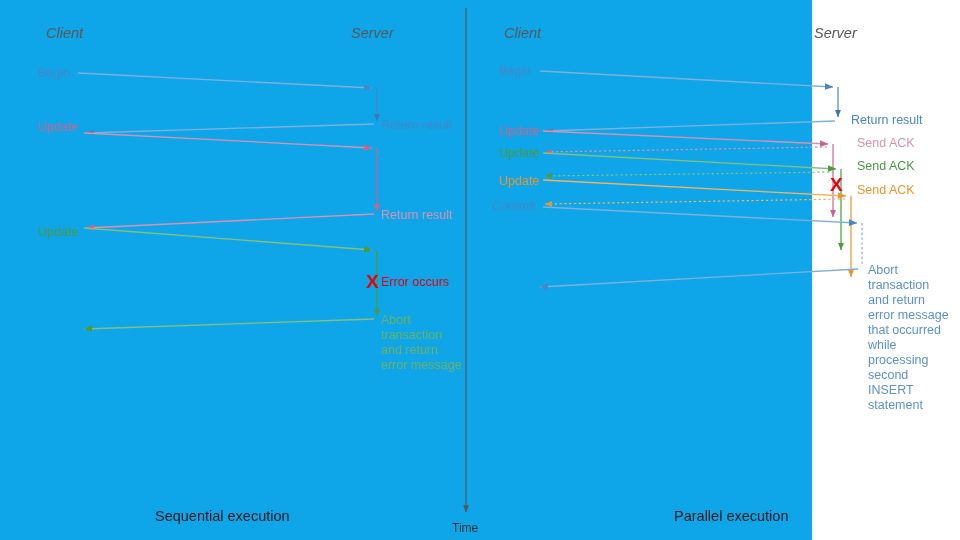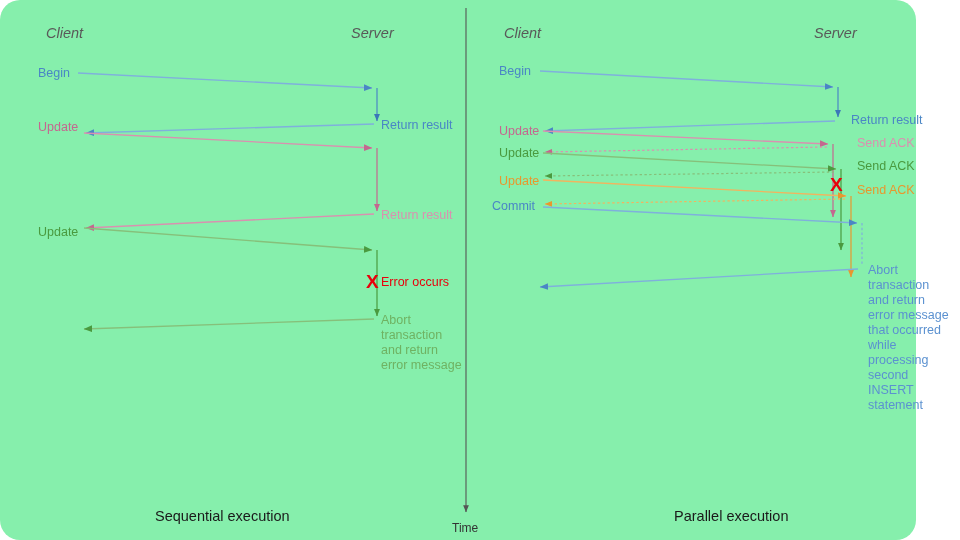--- a/index.html
+++ b/index.html
@@ -1,18 +1,18 @@
 <!DOCTYPE html>
 <html><head>
 <meta charset="utf-8">
 <style>
   html,body{margin:0;padding:0;background:#ffffff;}
   body{width:960px;height:540px;overflow:hidden;
        font-family:"Liberation Sans","DejaVu Sans",sans-serif;}
-  #stage{position:relative;width:916px;height:540px;background:#86efac;border-radius:20px;}
+  #stage{position:relative;width:812px;height:540px;background:#0ea5e9;}
   svg{position:absolute;left:0;top:0;width:960px;height:540px;}
   .lane-title{font-style:italic;font-size:14.5px;fill:#595959;}
   .msg-label{font-size:12.5px;}
   .panel-caption{font-size:14.5px;fill:#1a1a1a;}
   .time-label{font-size:12px;fill:#333333;}
   .wrap-line{font-size:12.5px;}
 </style>
 </head>
 <body>
 

